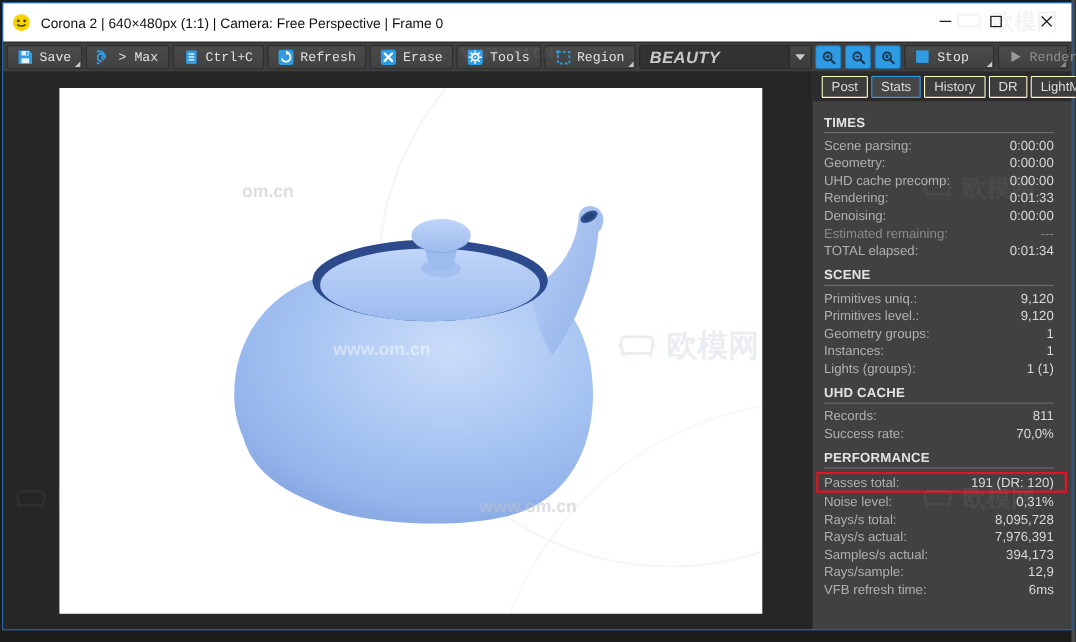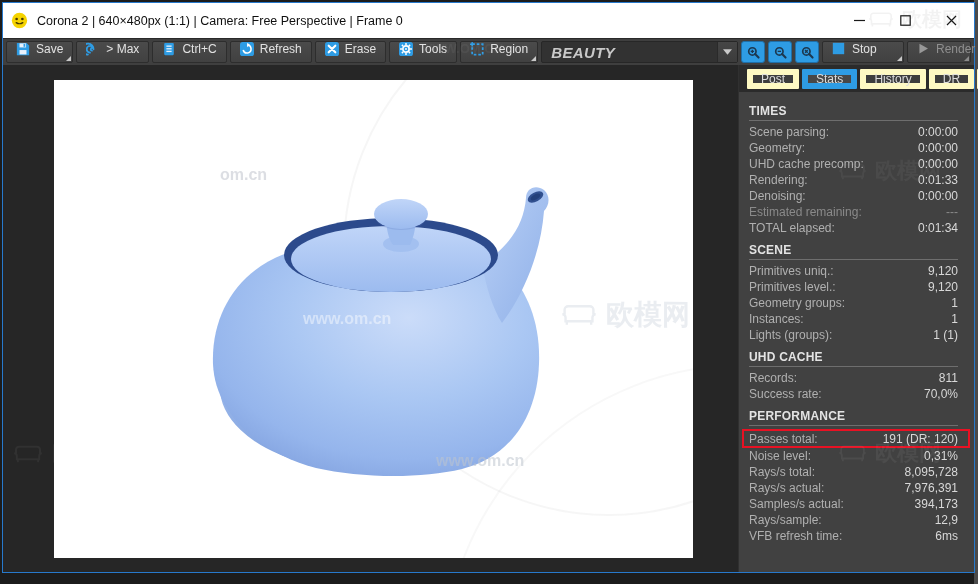--- a/index.html
+++ b/index.html
@@ -27,24 +27,24 @@
   .win-controls { margin-left:auto; display:flex; height:100%; }
   .win-btn { width:46px; height:100%; display:flex; align-items:center; justify-content:center; color:#1a1a1a; }
   .win-btn svg { width:11px; height:11px; }
 
   
   .toolbar {
     height:27px; background:#3f3f3f; border-top:1px solid #2a2a2a;
     display:flex; align-items:center; padding:0 3px; gap:3px; flex:0 0 auto;
   }
   .tb-btn {
-    position:relative; height:22px; display:flex; align-items:flex-start; gap:6px;
+    position:relative; height:22px; display:flex; align-items:center; gap:6px;
     padding:0 9px; background:linear-gradient(#4b4b4b,#414141);
     border:1px solid #2d2d2d; border-radius:2px;
-    color:#e2e2e2; font-size:12px; white-space:nowrap; cursor:default;
+    color:#e2e2e2; font-size:12px; white-space:nowrap; cursor:default;font-family:Liberation Mono, monospace;
   }
   .tb-btn .icon { display:inline-flex; width:14px; height:14px; }
   .corner { position:absolute; right:1px; bottom:1px; width:0; height:0;
     border-left:5px solid transparent; border-bottom:5px solid #c9c9c9; }
   .corner.dim { border-bottom-color:#8b8b8b; }
   .channel {
     position:relative; height:22px; flex:1 1 auto; max-width:262px;
     background:#323232; border:1px solid #272727; border-radius:2px;
     display:flex; align-items:center;
   }
@@ -64,21 +64,21 @@
   .content { flex:1; display:flex; min-height:0; }
   .viewport { position:relative; flex:1; background:#262626; overflow:hidden; }
   .render-area { position:absolute; left:51px; top:15px; width:639px; height:478px; background:#ffffff; }
   .render-area svg { display:block; width:100%; height:100%; }
 
   
   .panel { width:236px; background:#414141; border-left:1px solid #303030; display:flex; flex-direction:column; }
   .tabs { height:27px; background:#2b2b2b; display:flex; align-items:center; padding:0 4px 0 8px; gap:3px; flex:0 0 auto; }
   .tab {
     height:20px; padding:0 8px; display:flex; align-items:center;
-    background:#3d3d3d; border:6px solid #fef9c3; border-radius:1px;
+    background:#3d3d3d; border:1px solid #fef9c3; border-radius:1px;
     color:#dcdcdc; font-size:12px; white-space:nowrap; cursor:default;
   }
   .tab.active { border-color:#2e9ce4; background:#474747; }
   .stats { flex:1; padding:5px 16px 0 10px; font-size:12px; overflow:hidden; }
   .sec-title { font-weight:bold; color:#e3e3e3; padding-top:7px; letter-spacing:0.2px; }
   .sec-rule { height:1px; background:#6e6e6e; margin:2px 0 3px 0; }
   .stat-row { display:flex; justify-content:space-between; align-items:center; height:16px; }
   .stat-label { color:#b0b0b0; }
   .stat-value { color:#d8d8d8; }
   .stat-row.dim .stat-label, .stat-row.dim .stat-value { color:#8a8a8a; }

